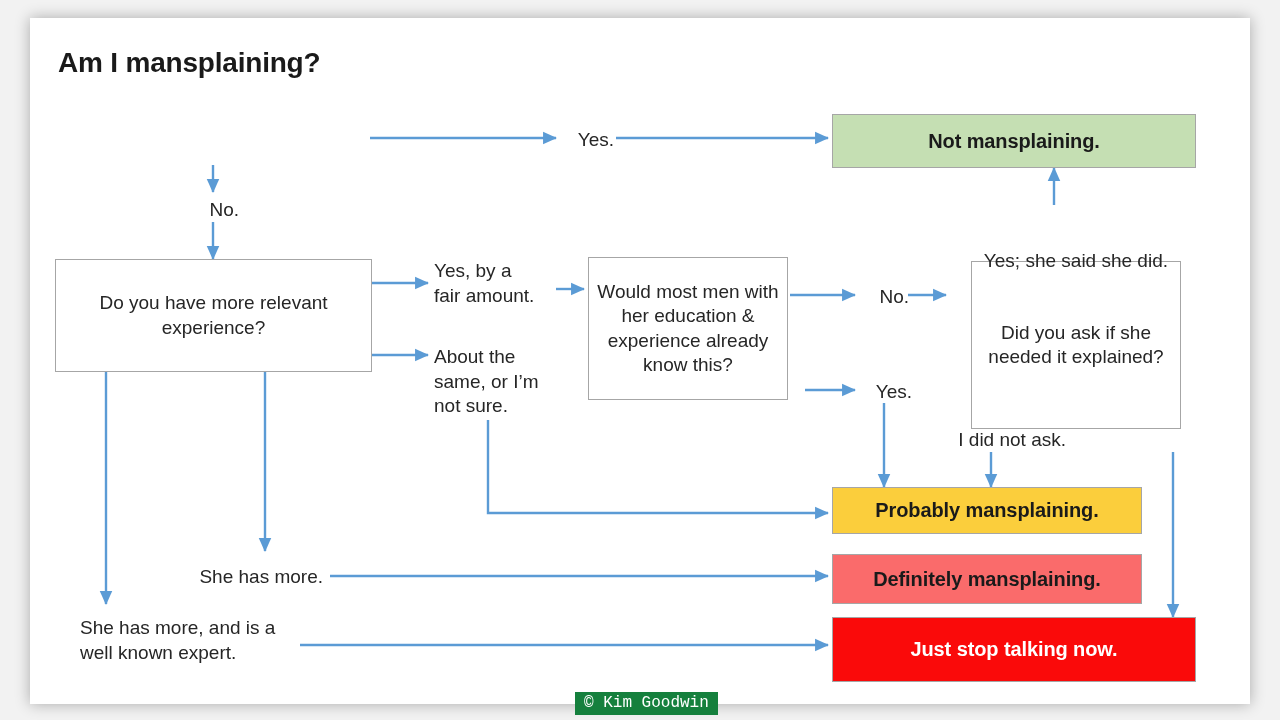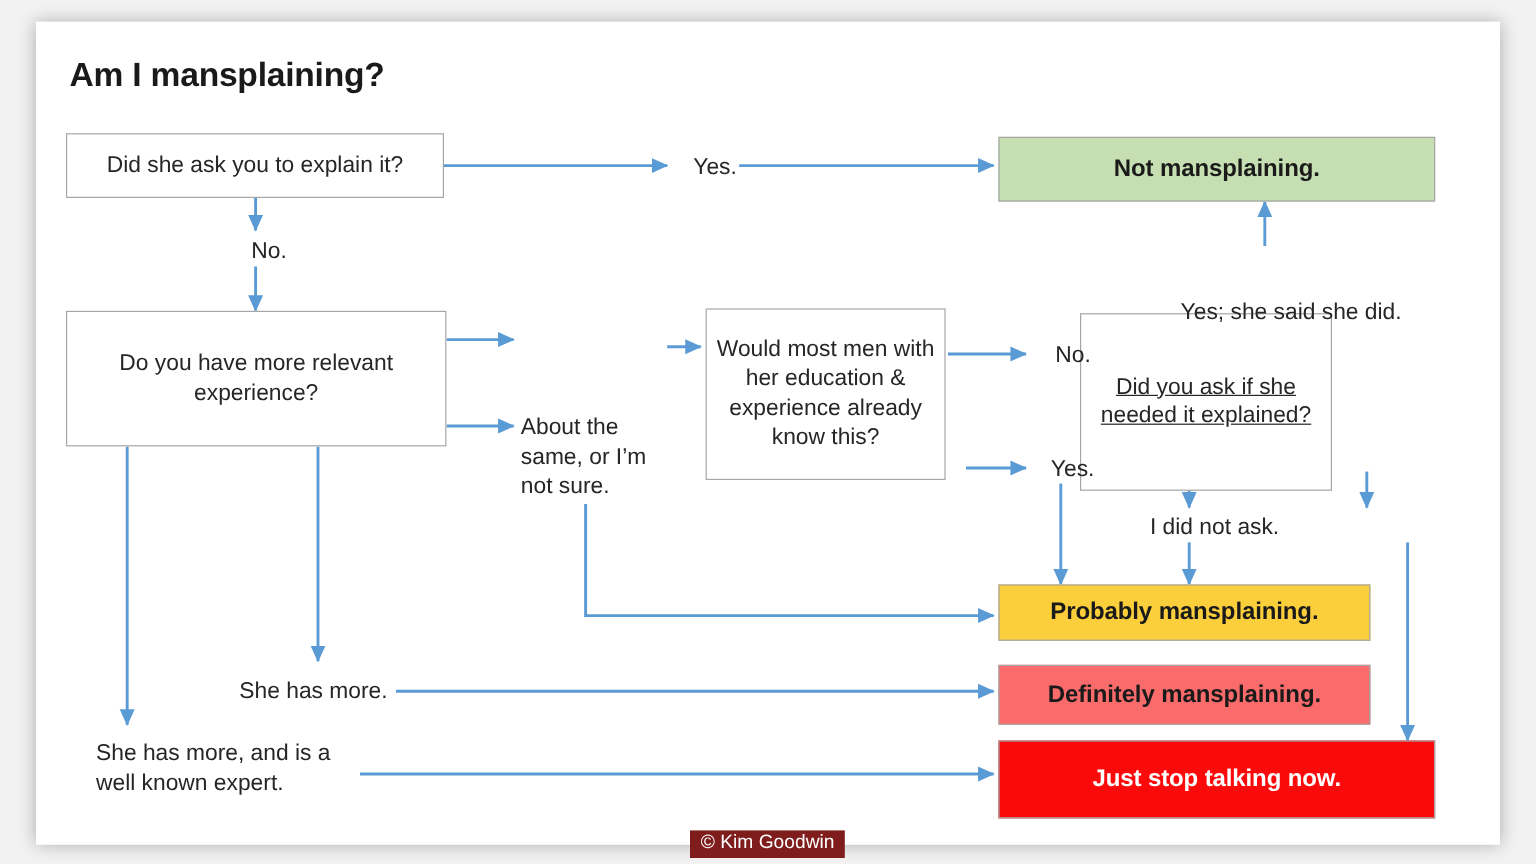--- a/index.html
+++ b/index.html
@@ -74,25 +74,25 @@
     top: 47px;
     font-size: 28px;
     font-weight: bold;
     color: #1a1a1a;
     letter-spacing: -0.2px;
   }
   #watermark {
     position: absolute;
     left: 575px;
     top: 692px;
-    background: #7f1d1d;
+    background: #15803d;
     color: #ffffff;
     font-size: 16px;
     padding: 2px 9px 3px 9px;
-    font-family: Liberation Sans, sans-serif;
+    font-family: Liberation Mono, monospace;
   }
 </style>
 </head>
 <body>
 
 <div id="slide-shadow"></div>
 
 <div id="canvas">
 
   <svg id="svg-arrows" viewBox="0 0 1280 720" width="1280" height="720">
@@ -144,33 +144,30 @@
       <path d="M330,576 L828,576"></path>
 
       <path d="M106,372 L106,604"></path>
 
       <path d="M300,645 L828,645"></path>
     </g>
   </svg>
 
   <div id="page-title">Am I mansplaining?</div>
 
-  <div class="node qbox" style="left:55px; top:111px; width:315px; height:54px;">
-    <span>Did she ask you to explain it?</span>
-  </div>
 
   <div class="node qbox" style="left:55px; top:259px; width:317px; height:113px;">
     <span>Do you have more relevant experience?</span>
   </div>
 
   <div class="node qbox" style="left:588px; top:257px; width:200px; height:143px;">
     <span>Would most men with her education &amp; experience already know this?</span>
   </div>
 
-  <div class="node qbox" style="left:900px; top:261px; width:210px; height:148px;text-decoration:underline;">
+  <div class="node qbox" style="left:971px; top:261px; width:210px; height:168px;">
     <span>Did you ask if she needed it explained?</span>
   </div>
 
   <div class="node obox" style="left:832px; top:114px; width:364px; height:54px; background:#C5DFB3; color:#1a1a1a;">
     <span>Not mansplaining.</span>
   </div>
 
   <div class="node obox" style="left:832px; top:487px; width:310px; height:47px; background:#FBCE3C; color:#1a1a1a;">
     <span>Probably mansplaining.</span>
   </div>
@@ -180,20 +177,22 @@
   </div>
 
   <div class="node obox" style="left:832px; top:554px; width:310px; height:50px; background:#FA6B6B; color:#1a1a1a;">
     <span>Definitely mansplaining.</span>
   </div>
 
   <div class="label center" style="left:562px; top:128px; width:52px;">Yes.</div>
 
   <div class="label center" style="left:187px; top:198px; width:52px;">No.</div>
 
+  <div class="label left" style="left:434px; top:259px; width:122px;">Yes, by a
+fair amount.</div>
 
   <div class="label left" style="left:434px; top:345px; width:125px;">About the
 same, or I’m
 not sure.</div>
 
   <div class="label center" style="left:855px; top:285px; width:54px;">No.</div>
 
   <div class="label center" style="left:858px; top:380px; width:54px;">Yes.</div>
 
   <div class="label center" style="left:940px; top:207px; width:228px;margin-top:42px;">Yes; she said she did.</div>

